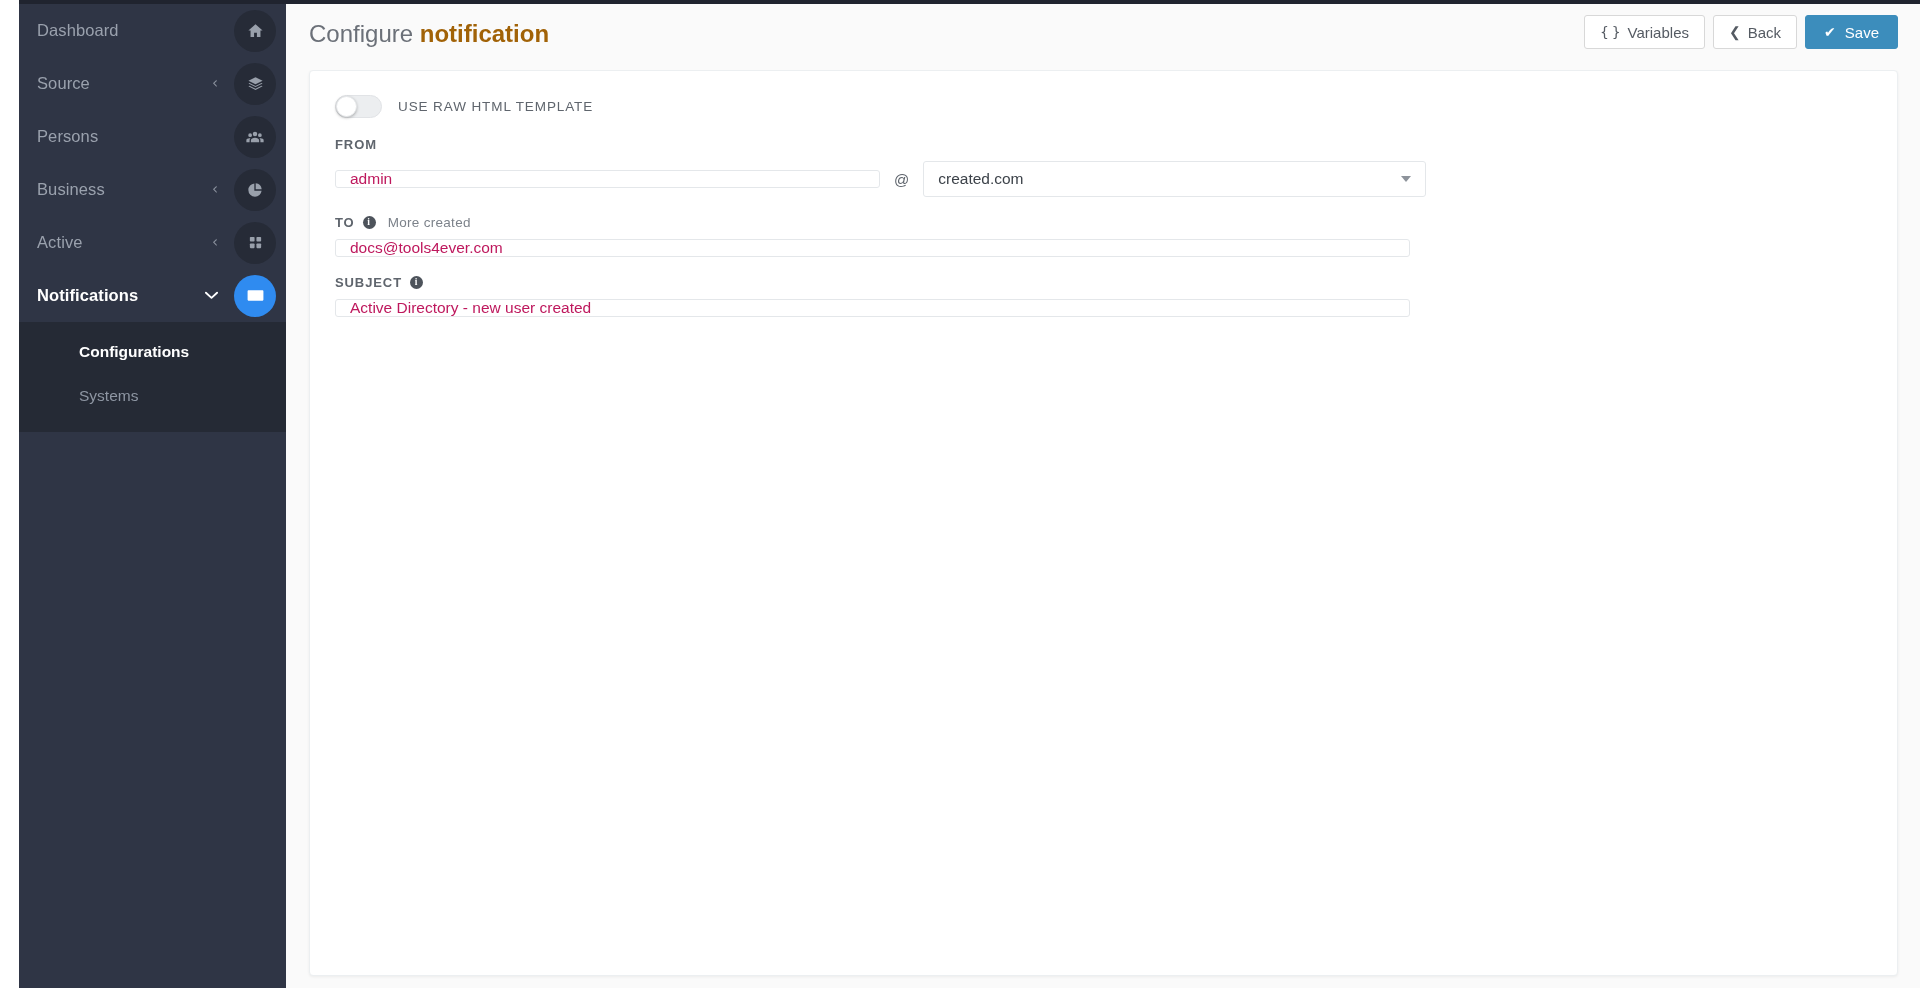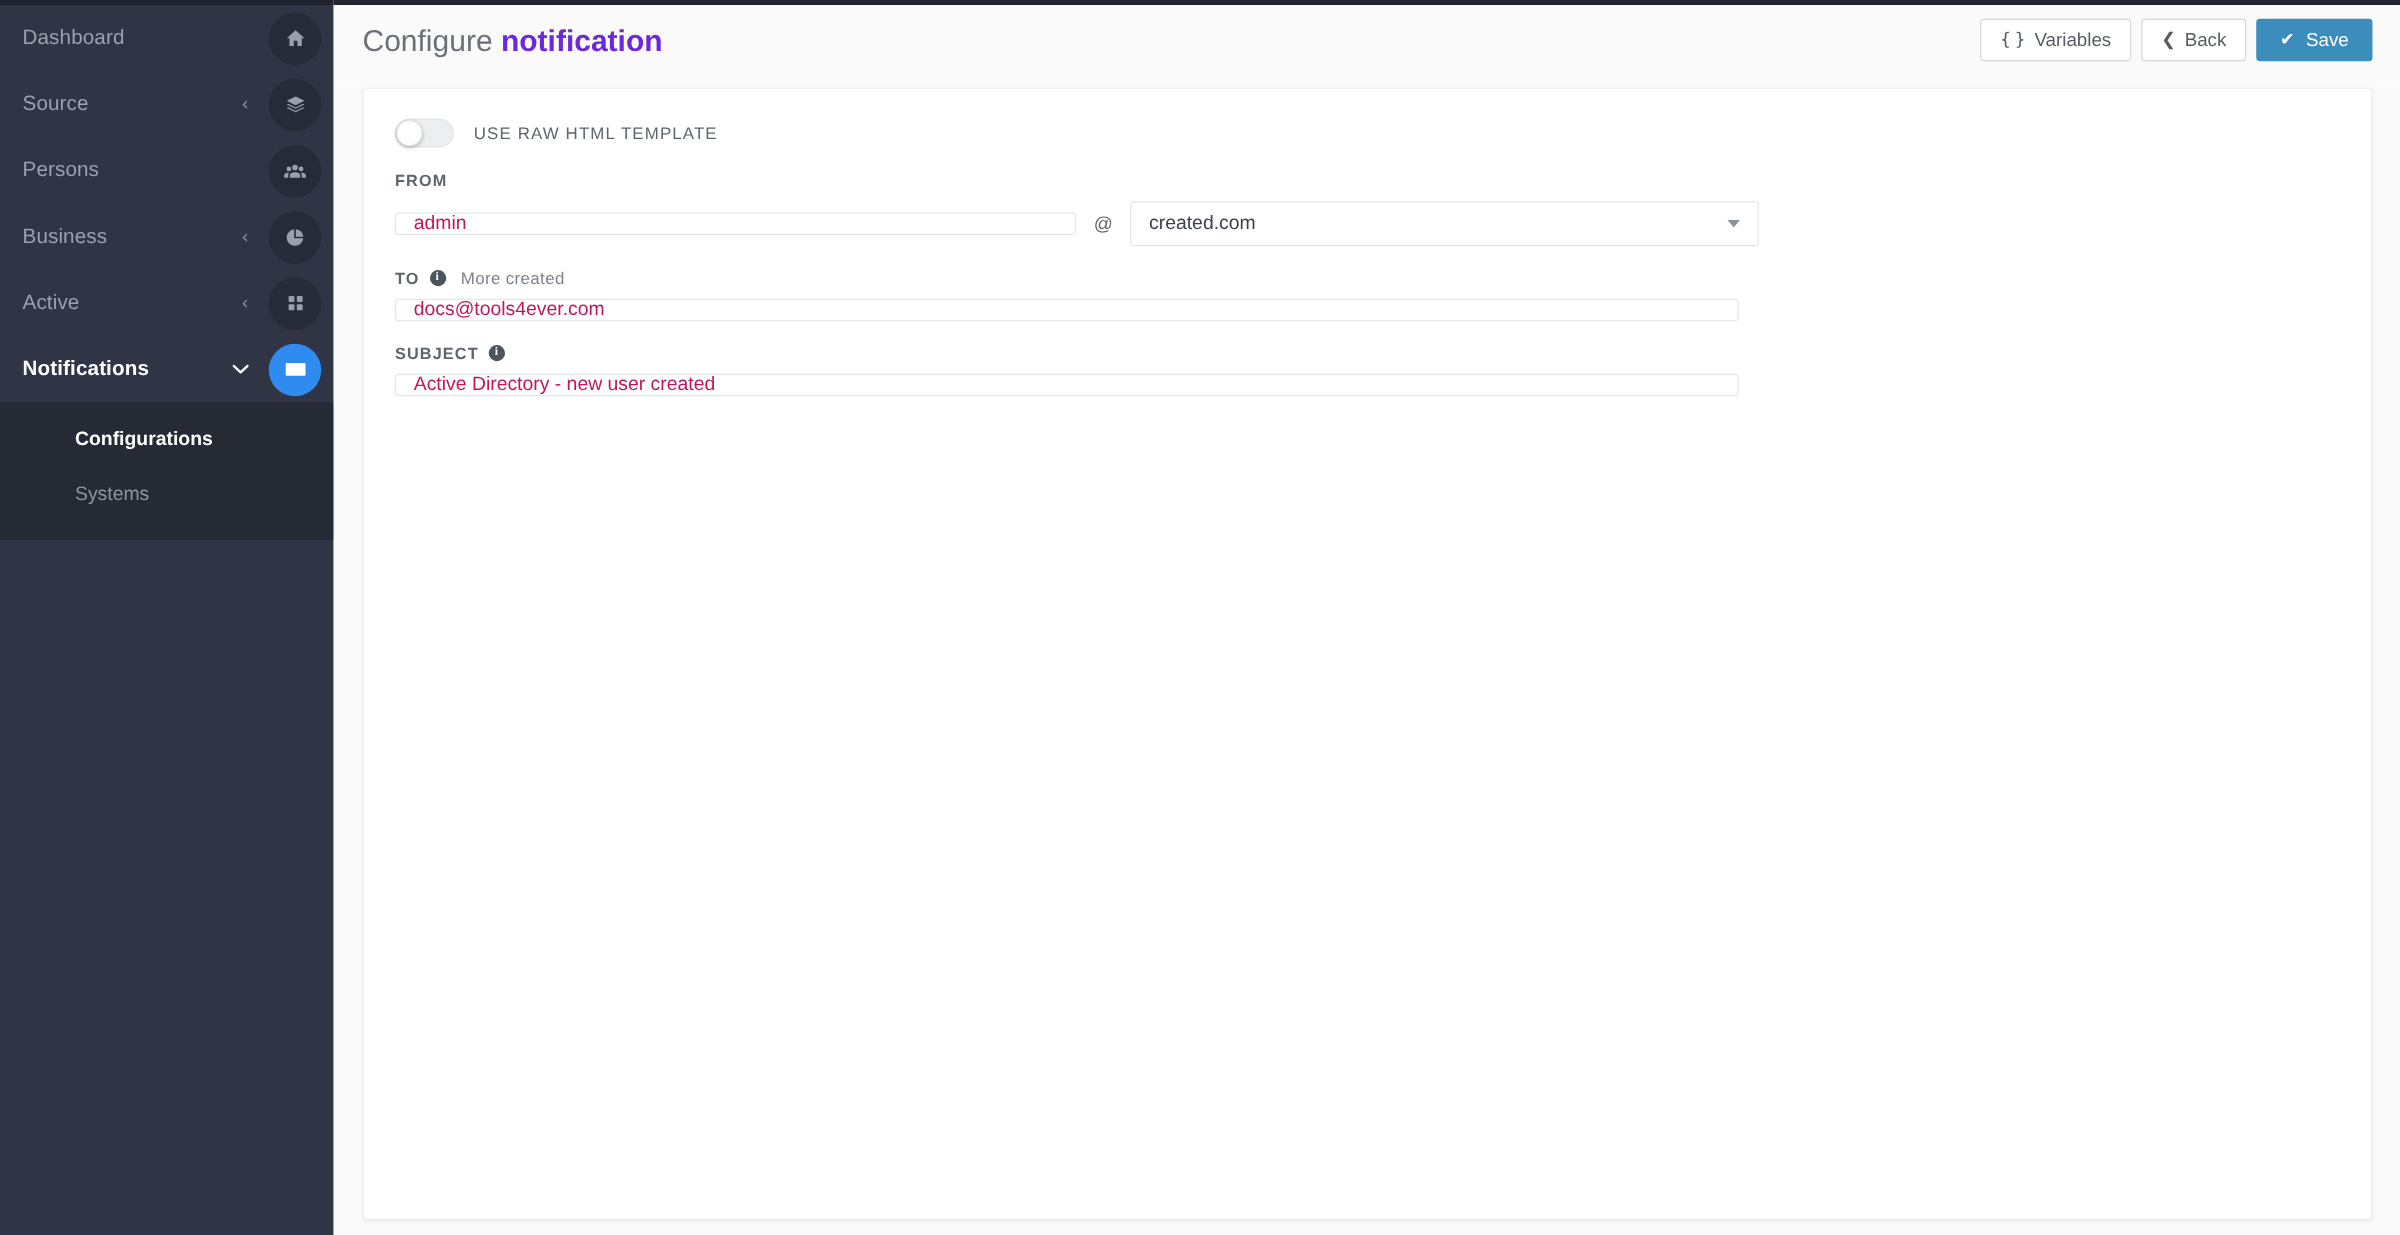--- a/index.html
+++ b/index.html
@@ -2,21 +2,21 @@
 <html><head>
 <meta charset="utf-8">
 <style>
   * { box-sizing: border-box; margin: 0; padding: 0; }
   html, body {
     width: 1920px; height: 988px;
     font-family: "Liberation Sans", sans-serif;
     background: #ffffff;
     overflow: hidden;
   }
-  #app { position: relative; width: 1920px; height: 988px; display: flex; background:#fff; }
+  #app { position: relative; width: 1920px; height: 988px; display: flex; background:#fff;padding-left:19px; }
 
   
   .sidebar {
     width: 267px; height: 988px;
     background: #2f3545;
     position: relative;
     flex: 0 0 267px;
     border-top: 4px solid #20242f;
   }
   .nav-item {
@@ -83,21 +83,21 @@
     background: #fafafa;
   }
   .page-title {
     position: absolute;
     left: 23px; top: 16px;
     font-size: 24px;
     color: #6b7078;
     font-weight: normal;
     white-space: nowrap;
   }
-  .page-title b { color: #6d28d9; font-weight: bold; }
+  .page-title b { color: #a16207; font-weight: bold; }
 
   .actions {
     position: absolute;
     right: 22px; top: 11px;
     display: flex;
     gap: 8px;
   }
   .btn {
     height: 34px;
     border-radius: 3px;

